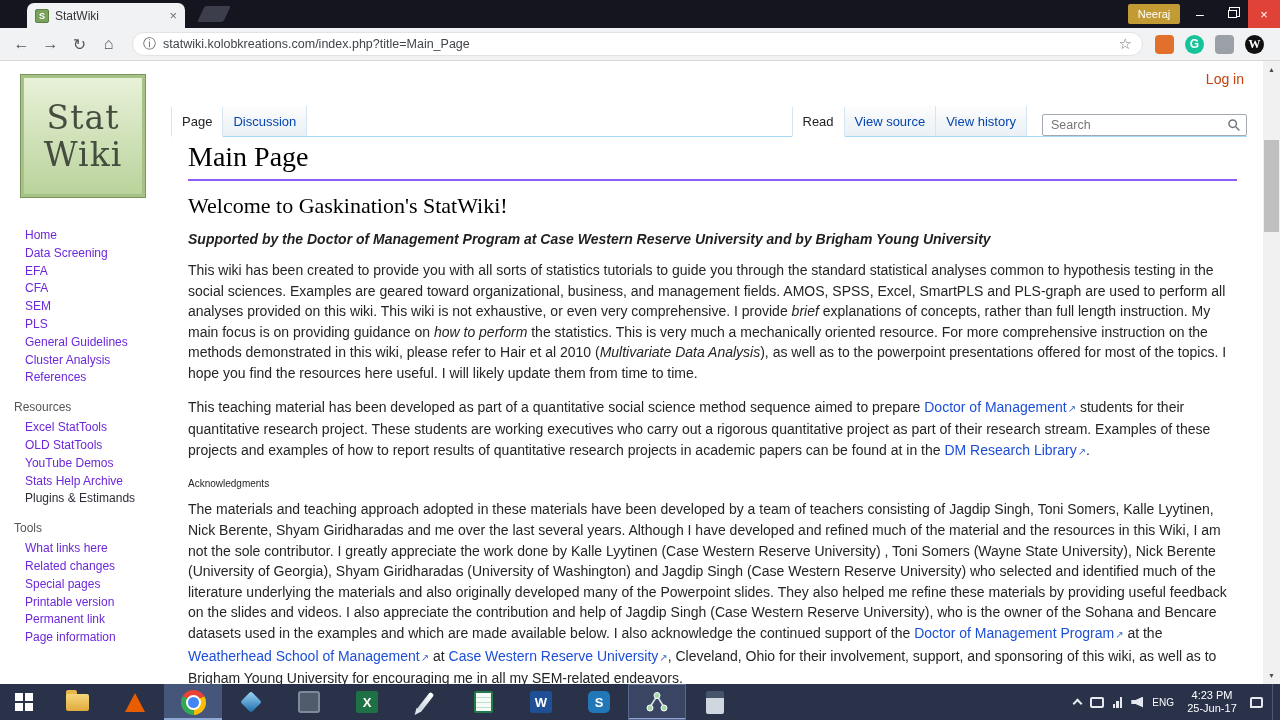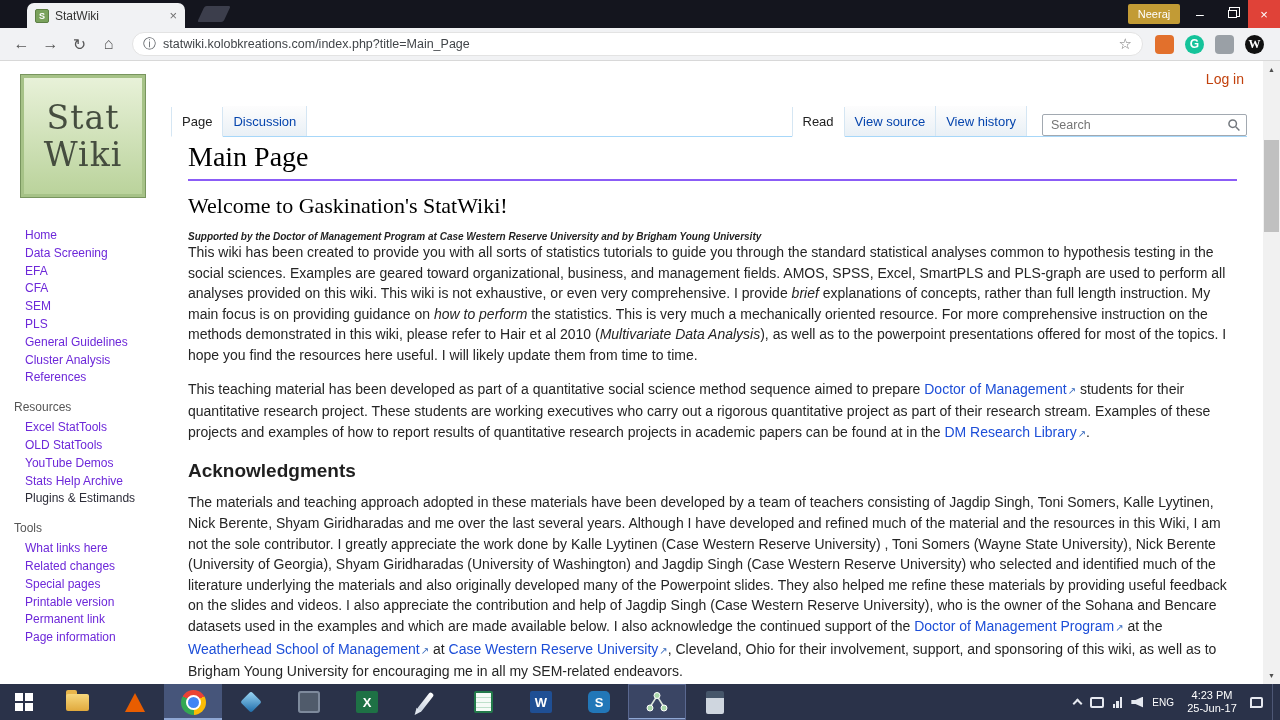--- a/index.html
+++ b/index.html
@@ -55,25 +55,25 @@
   .tabs-left,.tabs-right{display:flex;height:30px}
   .head-spacer{flex:1}
   .searchbox{position:relative;margin-left:15px;}
   .searchbox input{width:205px;height:22px;border:1px solid #a2a9b1;border-radius:2px;padding:0 26px 0 8px;font-size:12.5px;color:#333;outline:none;font-family:"Liberation Sans",sans-serif;background:#fff}
   .search-ic{position:absolute;right:6px;top:4px;width:14px;height:14px}
 
   .content{position:absolute;left:188px;top:80px;width:1049px;color:#252525}
   .fh{font-family:"Liberation Serif",serif;font-weight:normal;color:#000}
   h1.title{font-size:28px;padding-bottom:6px;border-bottom:2px solid #8b5cf6;margin-bottom:12px}
   h2.welcome{font-size:22px;margin:5px 0 12px}
-  .supported{font-weight:bold;font-style:italic;font-size:10px;color:#1f1f1f}
+  .supported{font-weight:bold;font-style:italic;font-size:14px;margin-bottom:13px;color:#1f1f1f}
   .para{font-size:14px;line-height:20.6px;margin-bottom:13px}
   .para a{color:#1d4ed8;text-decoration:none}
   .extlink{font-size:10px;color:#3366bb;margin-left:1px}
-  .ack-h{font-weight:bold;font-size:19px;margin:16px 0 10px;color:#1f1f1f}
+  .ack-h{font-weight:normal;font-size:10px;margin:16px 0 10px;color:#1f1f1f}
 
   
   .scrollbar{position:absolute;right:0;top:0;width:17px;height:623px;background:#f1f1f1}
   .sb-btn{position:absolute;left:0;width:17px;height:17px;display:flex;align-items:center;justify-content:center;font-size:7px;color:#4f4f4f}
   .sb-up{top:0}.sb-down{bottom:0}
   .sb-thumb{position:absolute;left:1px;top:79px;width:15px;height:92px;background:#c0c0c0}
 
   
   .watermark{position:absolute;right:38px;bottom:33px;text-align:right;z-index:40;pointer-events:none}
   .wm1{font-family:"Liberation Serif",serif;font-weight:bold;font-size:17px;color:#cf3000;letter-spacing:1px;text-shadow:0 0 2px rgba(255,255,255,.8)}

